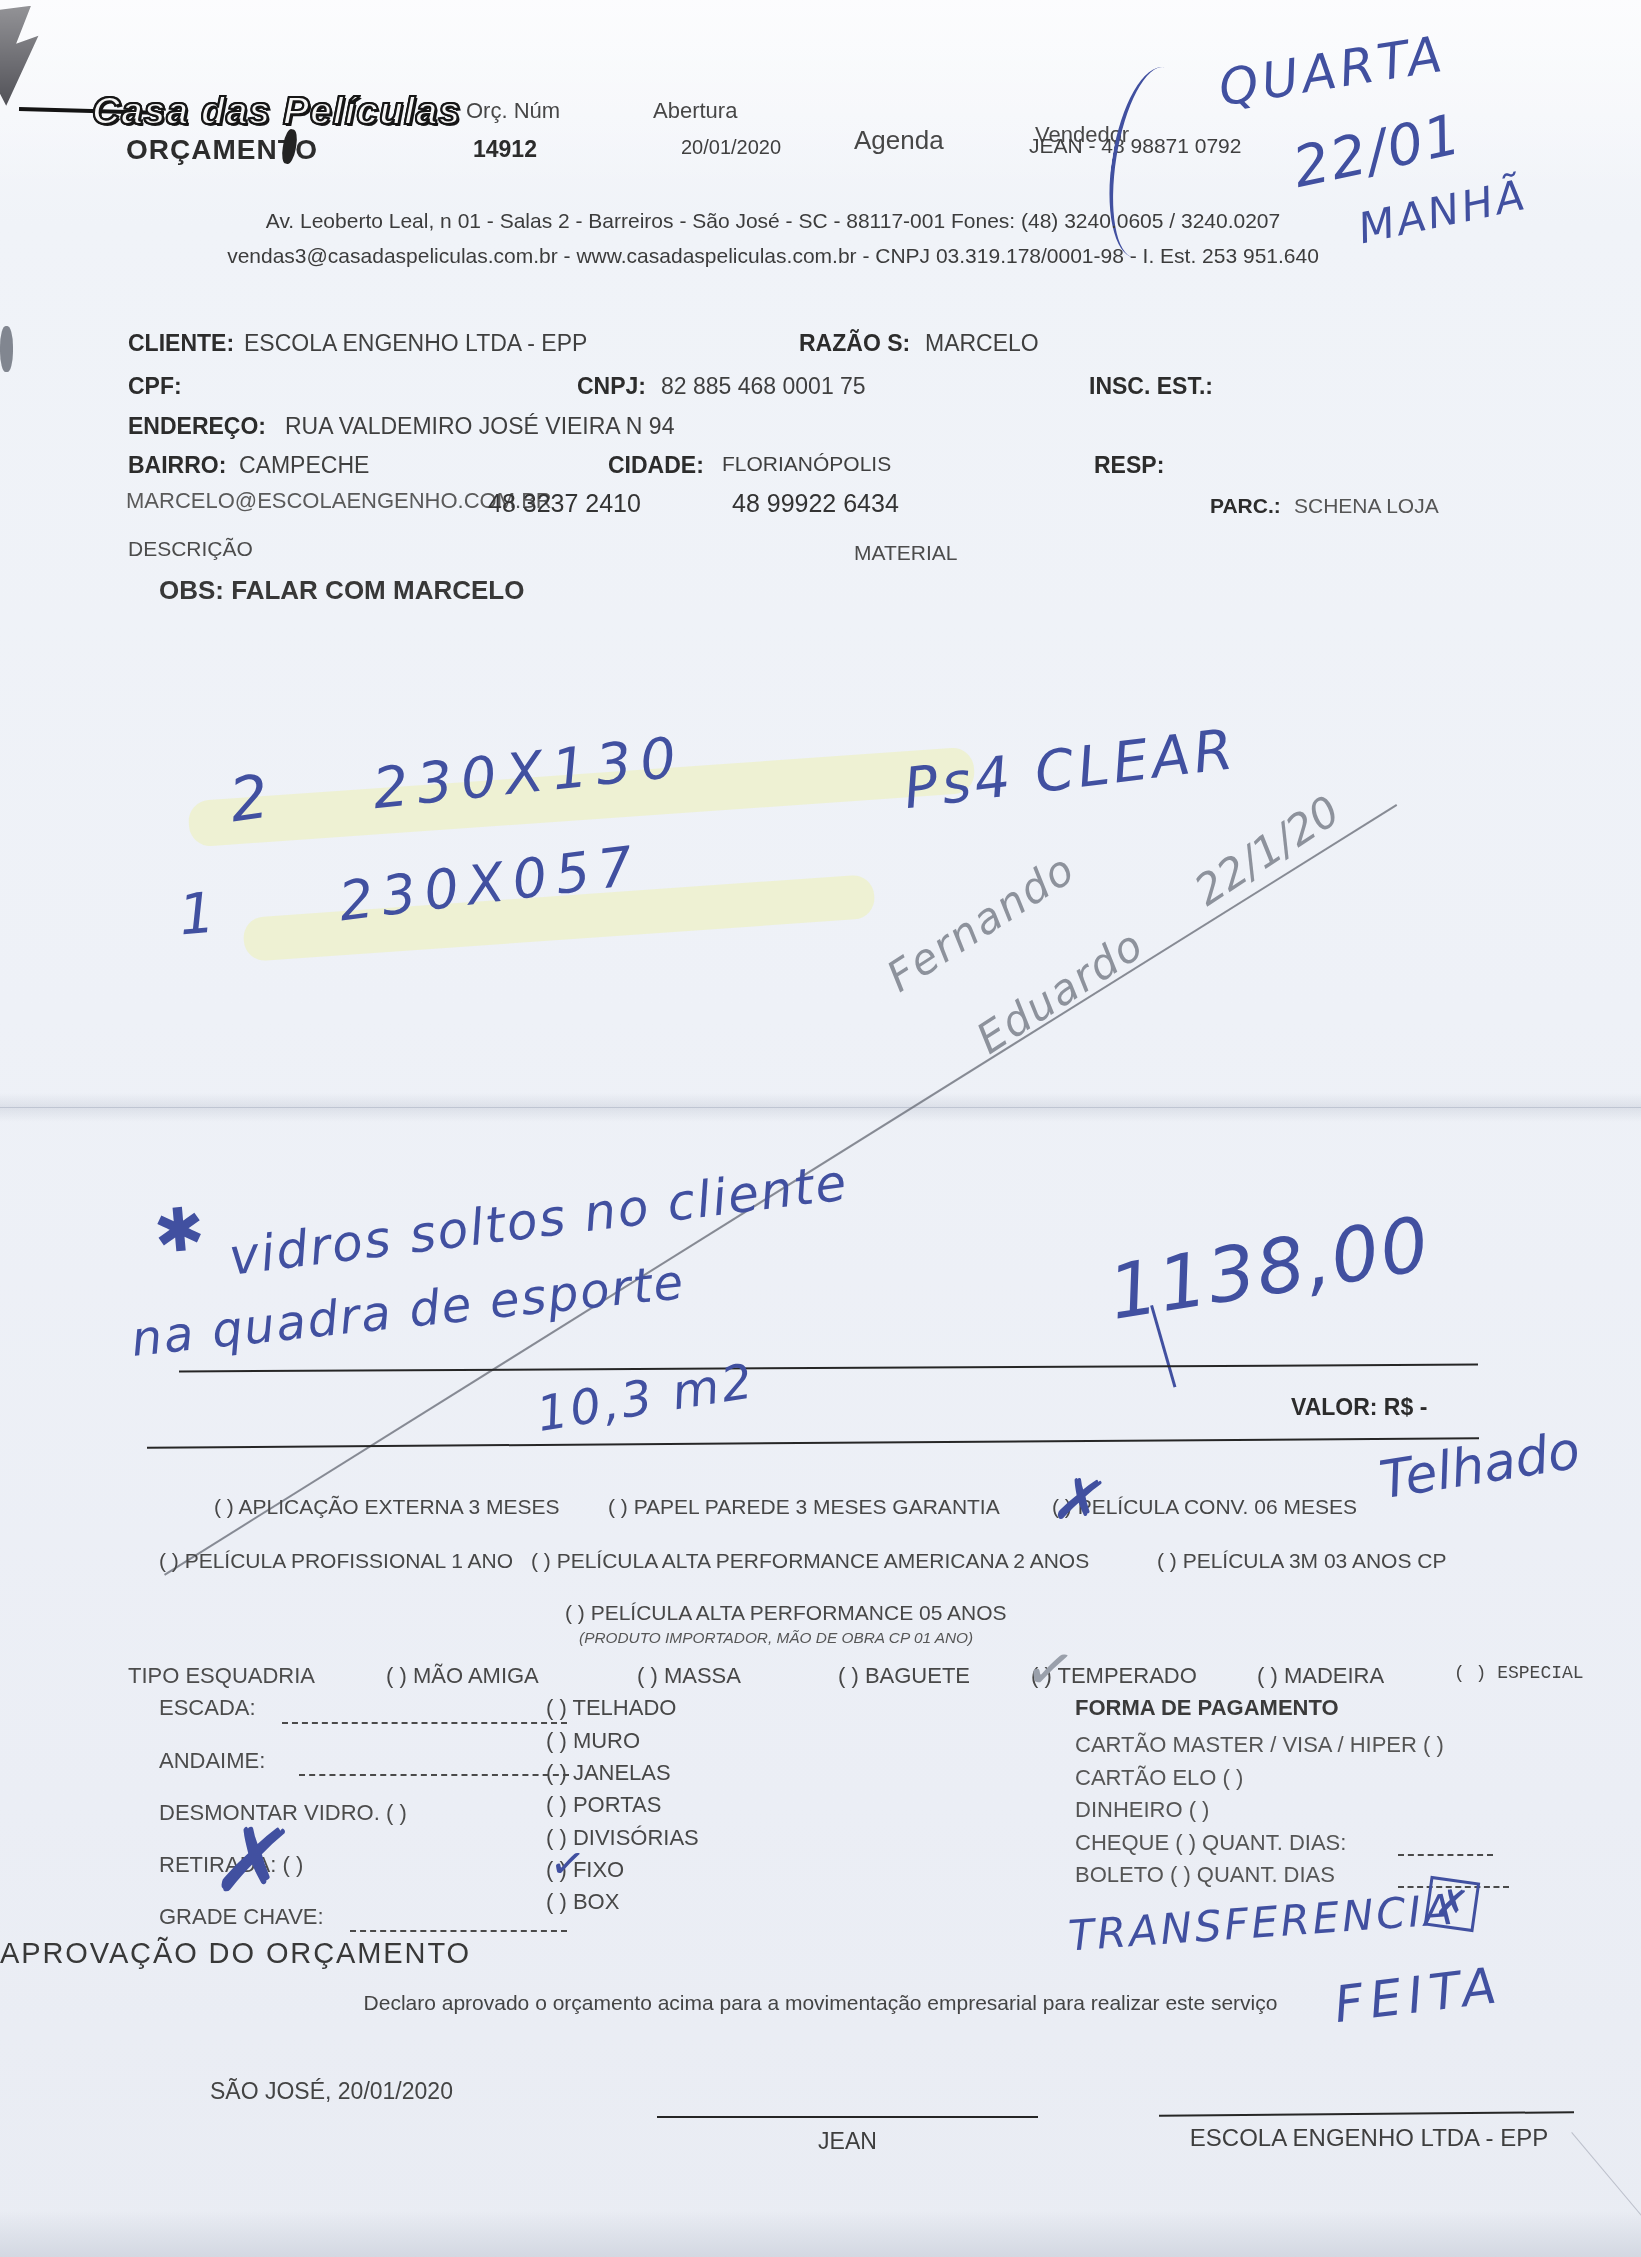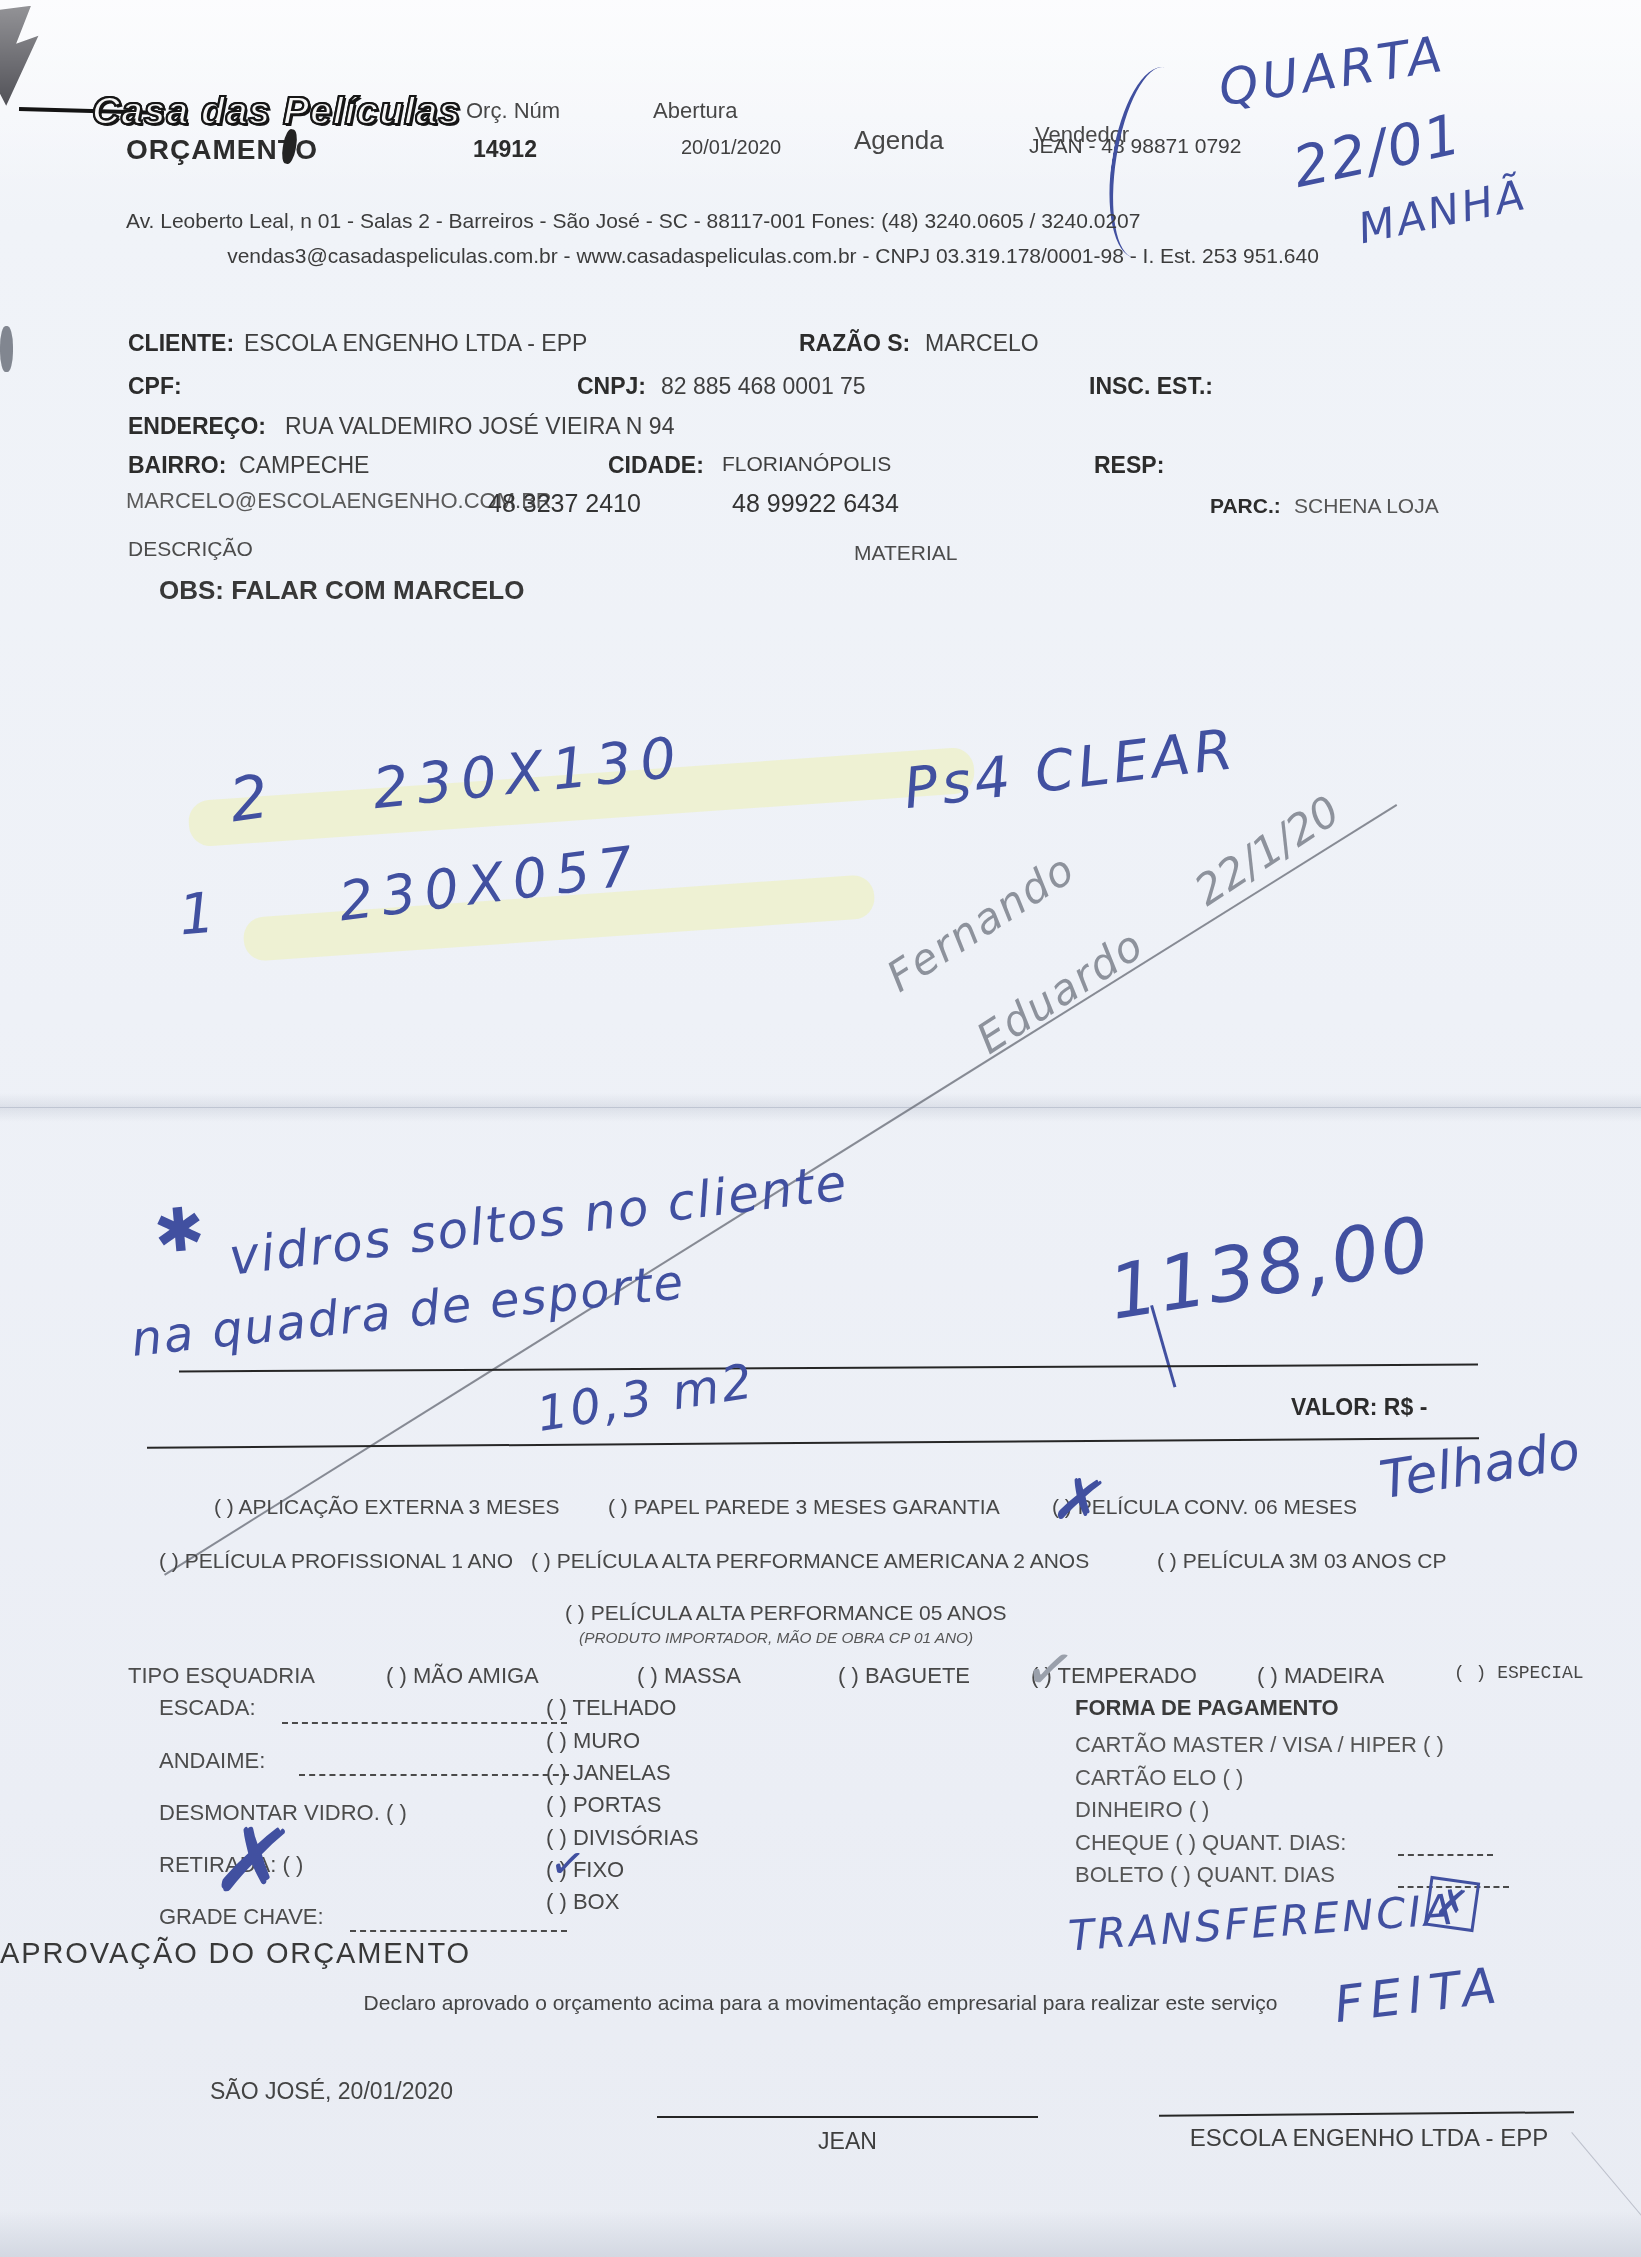--- a/index.html
+++ b/index.html
@@ -48,21 +48,21 @@
   <div class="abs p" style="left:681px;top:136px;font-size:20px;">20/01/2020</div>
   <div class="abs p" style="left:854px;top:98px;font-size:26px;color:#474747;margin-top:27px;">Agenda</div>
   <div class="abs p" style="left:1035px;top:98px;font-size:22px;color:#474747;margin-top:24px;">Vendedor</div>
   <div class="abs p" style="left:1029px;top:134px;font-size:21px;">JEAN - 48 98871 0792</div>
 
   <div class="abs" style="left:1112px;top:66px;width:70px;height:193px;border-left:4.8px solid #4150a0;border-radius:55% 0 0 55%;transform:rotate(9deg);"></div>
   <div class="abs hw" style="left:1218px;top:42px;font-size:50px;letter-spacing:3.9px;transform:rotate(-9deg);">QUARTA</div>
   <div class="abs hw" style="left:1292px;top:118px;font-size:56px;letter-spacing:1.9px;transform:rotate(-12deg);">22/01</div>
   <div class="abs hw" style="left:1357px;top:187px;font-size:42px;letter-spacing:2.9px;transform:rotate(-12deg);">MANHÃ</div>
 
-  <div class="abs p" style="left:126px;top:209px;width:1294px;font-size:21px;color:#3c3c3c;">Av. Leoberto Leal, n 01 - Salas 2 - Barreiros - São José - SC - 88117-001 Fones: (48) 3240.0605 / 3240.0207</div>
+  <div class="abs p" style="left:126px;top:209px;width:1294px;text-align:center;font-size:21px;color:#3c3c3c;">Av. Leoberto Leal, n 01 - Salas 2 - Barreiros - São José - SC - 88117-001 Fones: (48) 3240.0605 / 3240.0207</div>
   <div class="abs p" style="left:126px;top:244px;width:1294px;text-align:center;font-size:21px;color:#3c3c3c;">vendas3@casadaspeliculas.com.br - www.casadaspeliculas.com.br - CNPJ 03.319.178/0001-98 - I. Est. 253 951.640</div>
 
   <div class="abs lbl" style="left:128px;top:330px;font-size:23px;">CLIENTE:</div>
   <div class="abs p" style="left:244px;top:330px;font-size:23px;">ESCOLA ENGENHO LTDA - EPP</div>
   <div class="abs lbl" style="left:799px;top:330px;font-size:23px;">RAZÃO S:</div>
   <div class="abs p" style="left:925px;top:330px;font-size:23px;">MARCELO</div>
 
   <div class="abs lbl" style="left:128px;top:373px;font-size:23px;">CPF:</div>
   <div class="abs lbl" style="left:577px;top:373px;font-size:23px;">CNPJ:</div>
   <div class="abs p" style="left:661px;top:373px;font-size:23px;">82 885 468 0001 75</div>

